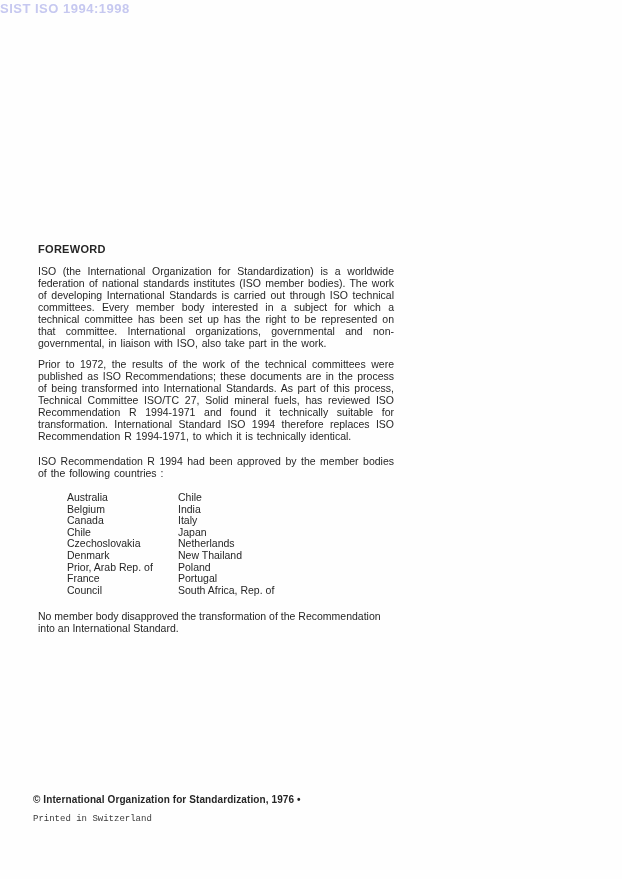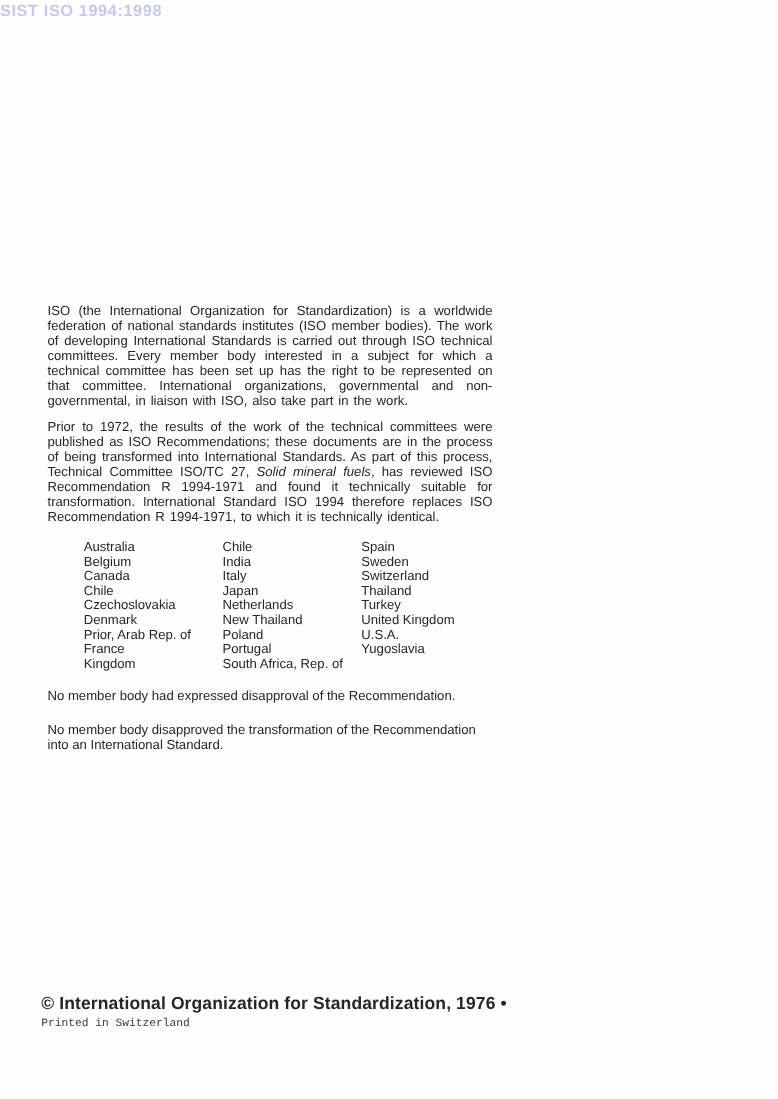--- a/index.html
+++ b/index.html
@@ -40,42 +40,42 @@
     font-weight: bold;
     margin: 0 0 10px 0;
     letter-spacing: 0.3px;
   }
   .para {
     margin: 0 0 9px 0;
     text-align: justify;
     word-spacing: 1px;
   }
   .para.gap-lg { margin-bottom: 13px; }
-  .italic { font-style: italic; }
+  .italic { }
   .countries {
     display: flex;
     padding-left: 29px;
     margin-top: 13px;
     margin-bottom: 14px;
     line-height: 11.6px;
   }
   .country-col-1 { width: 111px; }
   .country-col-2 { width: 111px; }
   .country-col-3 { flex: 1; }
   .country { white-space: nowrap; }
   .note {
     margin: 0 0 14px 0;
     text-align: left;
   }
   .note-first { margin-top: 4px; margin-bottom: 15px; }
   .footer-copyright {
     position: absolute;
     left: 33px;
     top: 794px;
-    font-size: 14px;
+    font-size: 10px;
     font-weight: bold;
     letter-spacing: 0.1px;
   }
   .footer-printed {
     position: absolute;
     left: 33px;
     top: 814px;
     font-size: 9px;
     color: #3a3a3a;
     font-family: Liberation Mono, monospace;
@@ -83,63 +83,54 @@
 </style>
 </head>
 <body>
 
 <div class="page">
 
   <div class="doc-header">SIST ISO 1994:1998</div>
 
   <div class="column">
 
+    <h1 class="foreword-title">FOREWORD</h1>
 
     <p class="para">ISO (the International Organization for Standardization) is a worldwide federation of national standards institutes (ISO member bodies). The work of developing International Standards is carried out through ISO technical committees. Every member body interested in a subject for which a technical committee has been set up has the right to be represented on that committee. International organizations, governmental and non-governmental, in liaison with ISO, also take part in the work.</p>
 
 
     <p class="para gap-lg"><span>Prior to 1972, the results of the work of the technical committees were published as ISO Recommendations; these documents are in the process of being transformed into International Standards. As part of this process, Technical Committee ISO/TC 27, </span><span class="italic">Solid mineral fuels</span><span>, has reviewed ISO Recommendation R 1994-1971 and found it technically suitable for transformation. International Standard ISO 1994 therefore replaces ISO Recommendation R 1994-1971, to which it is technically identical.</span></p>
 
+    <p class="para">ISO Recommendation R 1994 had been approved by the member bodies of the following countries :</p>
 
     <div class="countries">
       <div class="country-col-1">
           <div class="country">Australia</div>
           <div class="country">Belgium</div>
           <div class="country">Canada</div>
           <div class="country">Chile</div>
           <div class="country">Czechoslovakia</div>
           <div class="country">Denmark</div>
           <div class="country">Prior, Arab Rep. of</div>
           <div class="country">France</div>
-          <div class="country">Kingdom</div>
+          <div class="country">Council</div>
         </div>
       <div class="country-col-2">
           <div class="country">Chile</div>
           <div class="country">India</div>
           <div class="country">Italy</div>
           <div class="country">Japan</div>
           <div class="country">Netherlands</div>
           <div class="country">New Thailand</div>
           <div class="country">Poland</div>
           <div class="country">Portugal</div>
           <div class="country">South Africa, Rep. of</div>
         </div>
-      <div class="country-col-3">
-          <div class="country">Spain</div>
-          <div class="country">Sweden</div>
-          <div class="country">Switzerland</div>
-          <div class="country">Thailand</div>
-          <div class="country">Turkey</div>
-          <div class="country">United Kingdom</div>
-          <div class="country">U.S.A.</div>
-          <div class="country">Yugoslavia</div>
-        </div>
     </div>
 
-    <p class="note note-first">No member body had expressed disapproval of the Recommendation.</p>
 
     <p class="note">No member body disapproved the transformation of the Recommendation into an International Standard.</p>
 
   </div>
 
   <div class="footer-copyright">©  International Organization for Standardization, 1976  •</div>
 
   <div class="footer-printed">Printed in Switzerland</div>
 
 </div>

